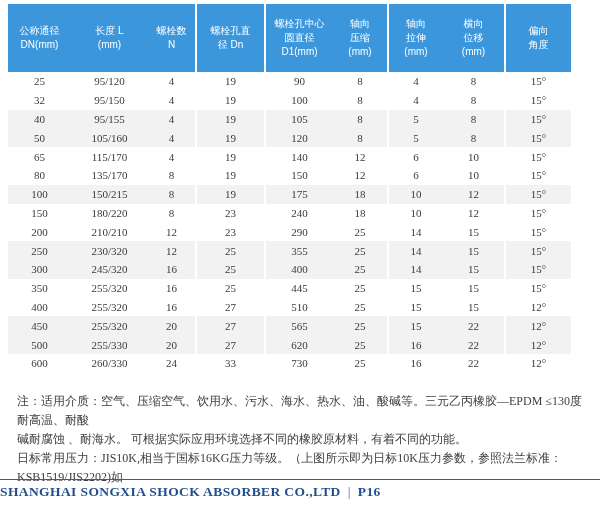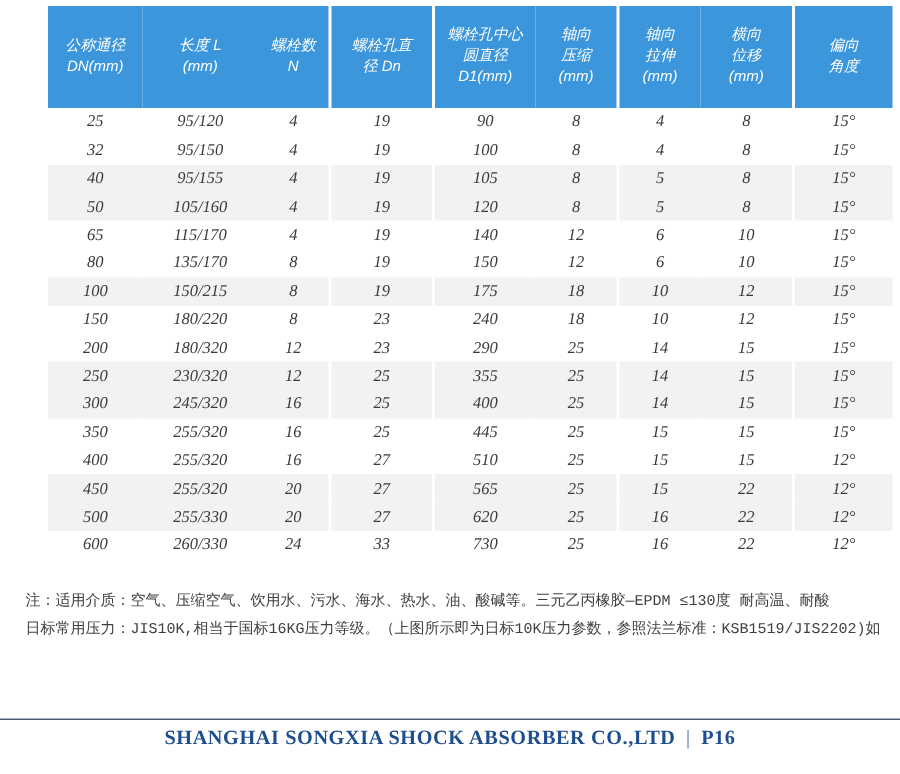--- a/index.html
+++ b/index.html
@@ -2,48 +2,48 @@
 <html><head>
 <meta charset="utf-8">
 <style>
   html,body{margin:0;padding:0;background:#ffffff;}
   .page{
     position:relative;width:600px;height:516px;background:#ffffff;overflow:hidden;
     font-family:"Liberation Serif", serif;
   }
   
   table.spec{
-    position:absolute;left:32px;top:4px;width:563px;
-    border-collapse:collapse;table-layout:fixed;font-style:italic;
+    position:absolute;left:8px;top:4px;width:563px;
+    border-collapse:collapse;table-layout:fixed;
   }
   table.spec thead th{
     background:#3c96dc;color:#ffffff;font-weight:normal;
     font-family:"Liberation Sans", sans-serif;
     font-size:10px;line-height:1.4;text-align:center;vertical-align:middle;
     height:68px;padding:0;white-space:pre-line;
   }
   table.spec tbody td{
     height:18.8px;padding:0;text-align:center;vertical-align:middle;
     font-size:11px;color:#3a3a3a;
     font-family:"Liberation Serif", serif;
   }
   table.spec tr.shaded td{background:#f2f2f2;}
   table.spec .sep{border-right:2px solid #ffffff;}
   
   .notes{
     position:absolute;left:17px;top:392px;width:572px;
-    font-size:10px;color:#404040;line-height:19px;
-    font-family:Liberation Mono, monospace;
+    font-size:12px;color:#404040;line-height:19px;
+    font-family:Liberation Serif, serif;
   }
   
   .footer-line{
     position:absolute;left:0;top:479px;width:600px;height:1px;background:#4c5a76;
   }
   .footer-text{
-    position:absolute;left:0;top:484px;width:600px;text-align:center;
+    position:absolute;left:0;top:484px;width:600px;text-align:left;
     color:#1f4e8f;font-size:13.5px;font-weight:600;letter-spacing:.4px;
     font-family:"Liberation Serif", serif;
   }
   .footer-text .pipe{margin:0 7px;font-weight:400;color:#46engenheiro;}
   .footer-text .pipe{color:#4a6ea5;}
 </style>
 </head>
 <body>
 
 <div class="page">
@@ -170,21 +170,21 @@
           <td class="sep">8</td>
           <td class="sep">23</td>
           <td>240</td>
           <td class="sep">18</td>
           <td>10</td>
           <td class="sep">12</td>
           <td>15°</td>
         </tr>
         <tr>
           <td>200</td>
-          <td>180/320</td>
+          <td>210/210</td>
           <td class="sep">12</td>
           <td class="sep">23</td>
           <td>290</td>
           <td class="sep">25</td>
           <td>14</td>
           <td class="sep">15</td>
           <td>15°</td>
         </tr>
         <tr class="shaded">
           <td>250</td>
@@ -261,20 +261,21 @@
           <td class="sep">25</td>
           <td>16</td>
           <td class="sep">22</td>
           <td>12°</td>
         </tr>
       </tbody>
   </table>
 
   <div class="notes">
     <div>注：适用介质：空气、压缩空气、饮用水、污水、海水、热水、油、酸碱等。三元乙丙橡胶—EPDM ≤130度 耐高温、耐酸</div>
+    <div>碱耐腐蚀 、耐海水。 可根据实际应用环境选择不同的橡胶原材料，有着不同的功能。</div>
     <div>日标常用压力：JIS10K,相当于国标16KG压力等级。（上图所示即为日标10K压力参数，参照法兰标准：KSB1519/JIS2202)如</div>
   </div>
 
   <div class="footer-line"></div>
   <div class="footer-text">
     <span>SHANGHAI SONGXIA SHOCK ABSORBER CO.,LTD</span><span class="pipe">|</span><span>P16</span>
   </div>
 
 </div>
 

